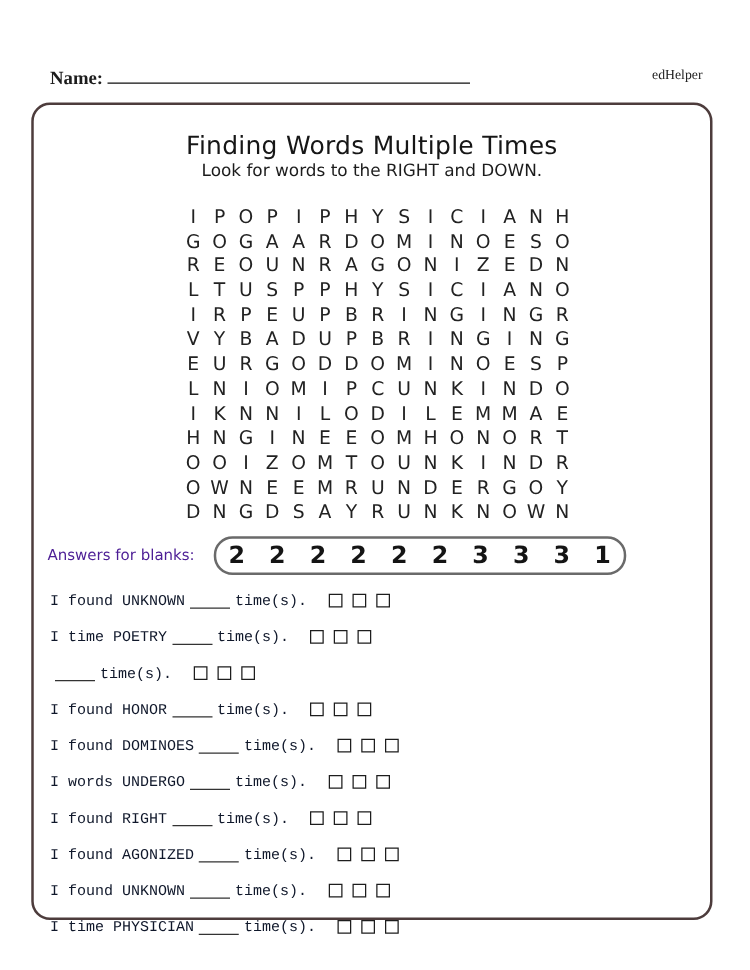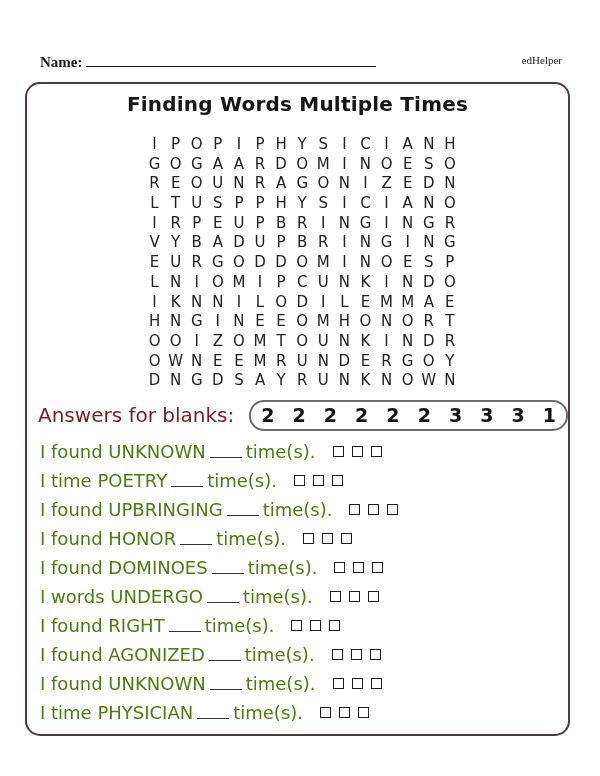--- a/index.html
+++ b/index.html
@@ -19,57 +19,57 @@
     display: inline-block; width: 290px; height: 14px; margin-left: 4px;
     border-bottom: 1.6px solid #111;
   }
 
   .worksheet-box {
     position: absolute; left: 25px; top: 82px; width: 545px; height: 654px;
     border: 2.5px solid #4d3c3c; border-radius: 15px; background: #fff;
   }
 
   .title {
-    text-align: center; margin-top: 8px;
-    font-size: 20px; font-weight: bold; letter-spacing: 0.2px; color: #161616;
+    text-align: center; margin-top: 20px;
+    font-size: 20px; font-weight: normal; letter-spacing: 0.2px; color: #161616;
   }
   .subtitle {
     text-align: center; margin-top: 1px;
     font-size: 13.5px; color: #1c1c1c;
   }
 
   .word-grid {
     margin-top: 19px; margin-left: 117px;
     display: grid; grid-template-columns: repeat(15, 21.1px);
     width: 317px;
   }
   .word-grid .cell {
     width: 21.1px; height: 19.7px; line-height: 19.7px;
     text-align: center; font-size: 15px; color: #222;
   }
 
   .answers-row {
     margin-top: 9px; padding-left: 11px;
     display: flex; align-items: center;
   }
-  .answers-label { font-size: 20px; color: #7f1d1d; white-space: nowrap; }
+  .answers-label { font-size: 12px; color: #4c1d95; white-space: nowrap; }
   .answers-box {
     margin-left: 15px; width: 330px; height: 31px;
     border: 2px solid #6a6a6a; border-radius: 15px;
     display: flex; align-items: center; justify-content: space-between;
     padding: 0 10px; background: #fff;
   }
   .answer-number { font-size: 19px; font-weight: bold; color: #141414; }
 
   .found-list { margin-top: 13px; padding-left: 13px; }
   .found-item {
     height: 16px; margin-bottom: 13px;
     display: flex; align-items: center; white-space: nowrap;
   }
-  .found-text { font-size: 18px; color: #4d7c0f; }
+  .found-text { font-size: 12px; color: #0f172a; font-family: Liberation Mono, monospace; }
   .word-blank {
     display: inline-block; width: 32px; height: 12px; margin: 0 4px;
     border-bottom: 1.3px solid #333;
   }
   .checkbox-group { display: flex; margin-left: 17px; }
   .checkbox {
     width: 11px; height: 11px; border: 1.5px solid #1d1d1d;
     margin-right: 8px; background: #fff;
   }
 </style>
@@ -77,20 +77,21 @@
 <body>
 
 <div class="brand">edHelper</div>
 
 <div class="name-row">
   <span class="name-label">Name:</span><span class="name-line"></span>
 </div>
 
 <div class="worksheet-box">
   <div class="title">Finding Words Multiple Times</div>
+  <div class="subtitle">Look for words to the RIGHT and DOWN.</div>
 
   <div class="word-grid" id="word-grid">
       <span class="cell">I</span>
       <span class="cell">P</span>
       <span class="cell">O</span>
       <span class="cell">P</span>
       <span class="cell">I</span>
       <span class="cell">P</span>
       <span class="cell">H</span>
       <span class="cell">Y</span>
@@ -314,21 +315,20 @@
         <span class="found-text">I time POETRY</span>
         <span class="word-blank"></span>
         <span class="found-text">time(s).</span>
         <span class="checkbox-group">
           <span class="checkbox"></span>
           <span class="checkbox"></span>
           <span class="checkbox"></span>
         </span>
       </div>
       <div class="found-item">
-        <span class="found-text">I found UPBRINGING</span>
         <span class="word-blank"></span>
         <span class="found-text">time(s).</span>
         <span class="checkbox-group">
           <span class="checkbox"></span>
           <span class="checkbox"></span>
           <span class="checkbox"></span>
         </span>
       </div>
       <div class="found-item">
         <span class="found-text">I found HONOR</span>

